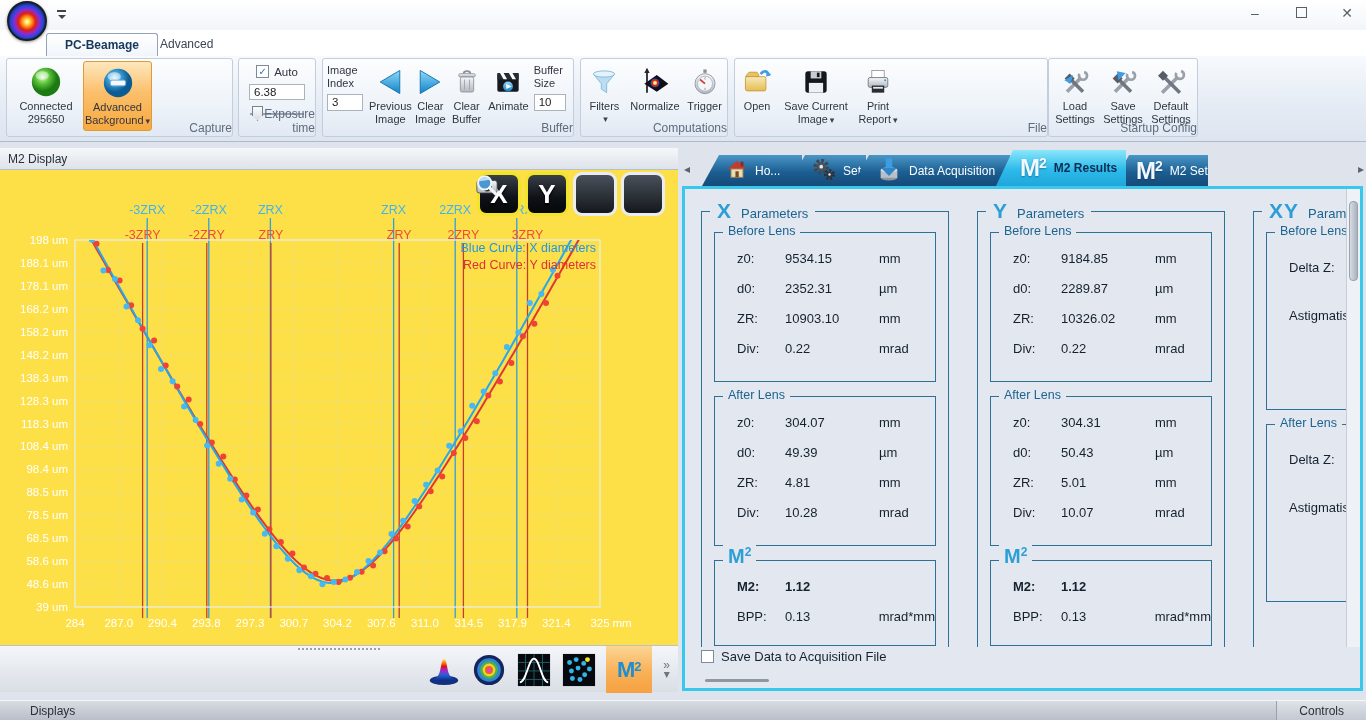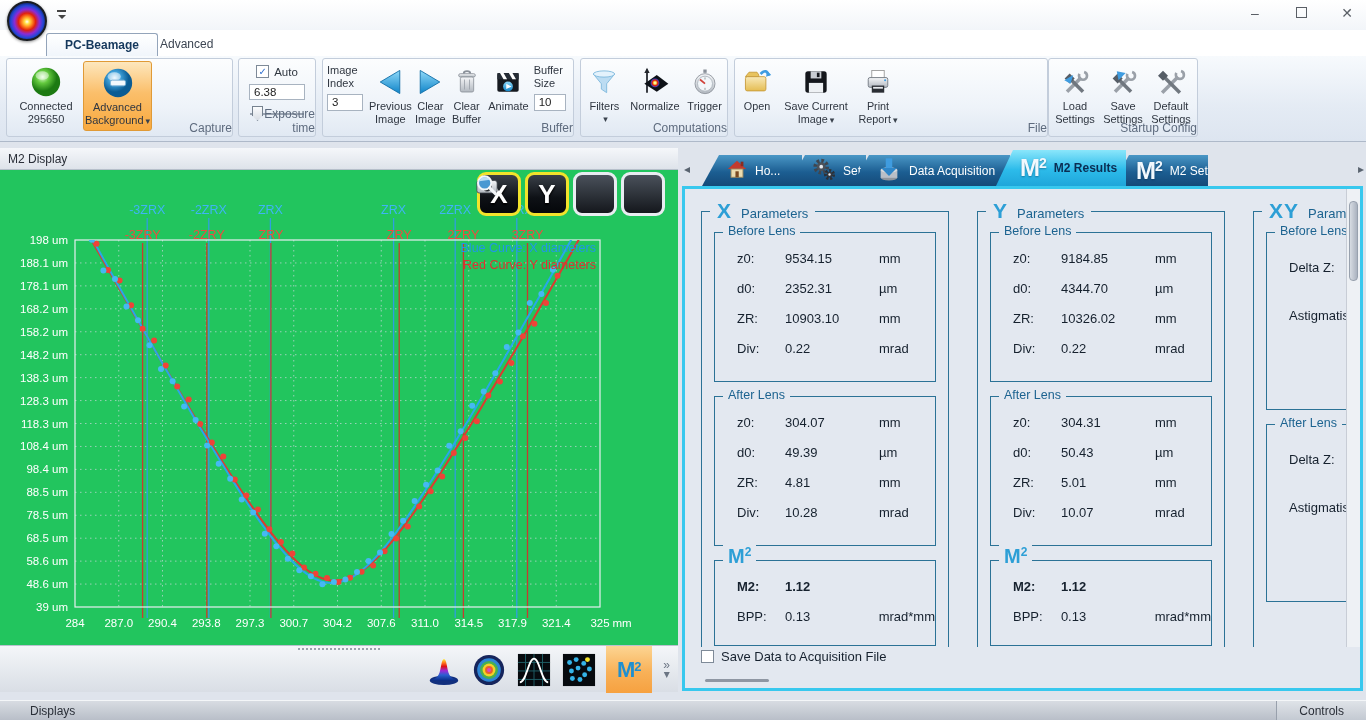--- a/index.html
+++ b/index.html
@@ -37,21 +37,21 @@
   .exp{display:flex;flex-direction:column;align-items:center;gap:6px;padding-top:6px}
   .slider{position:relative;width:54px;height:14px}
   .sl-track{position:absolute;left:0;right:0;top:7px;height:2px;background:#9aa4b1}
   .sl-tick{position:absolute;left:26px;top:4px;width:1px;height:8px;background:#9aa4b1}
   .sl-thumb{position:absolute;left:2px;top:0;width:9px;height:13px;background:linear-gradient(#fbfcfd,#d8dde4);border:1px solid #76828f;clip-path:polygon(0 0,100% 0,100% 62%,50% 100%,0 62%)}
   .fgrp .rbtn{font-size:10.8px}
   .disabled{color:#9aa4b0}
   .disabled svg{filter:grayscale(1) opacity(.5)}
   
   .panel-hdr{position:absolute;top:148px;left:0;width:678px;height:22px;background:linear-gradient(#f5f7fa,#dee3ea);border-bottom:1px solid #b6bfca;font-size:12px;color:#2a2f38;line-height:22px;padding-left:8px;box-sizing:border-box}
-  .chart-area{position:absolute;top:170px;left:0;width:678px;height:475px;background:#22c55e}
+  .chart-area{position:absolute;top:170px;left:0;width:678px;height:475px;background:#fde047}
   .chart-area svg{position:absolute;left:0;top:0}
   .overlay-btns{position:absolute;top:2px;left:473px;display:flex;z-index:3}
   .obtn{width:44px;height:44px;border-radius:9px;display:flex;align-items:center;justify-content:center;margin-left:4px;box-sizing:border-box;cursor:pointer}
   .obtn.xy{background:linear-gradient(#3a4048,#0e1116 60%,#05070a);border:3px solid #f2e32b;color:#fff;font-size:26px;font-weight:bold;text-shadow:0 2px 2px #000}
   .obtn.tool{background:linear-gradient(#4a515b,#14171c);border:3px solid #e9ecf1}
   .disp-toolbar{position:absolute;top:645px;left:0;width:678px;height:47px;background:linear-gradient(#f4f6f9,#d9dee5);border-top:1px solid #b9c2cf;box-sizing:border-box}
   .grip{position:absolute;left:298px;top:2px;width:82px;border-top:2px dotted #9aa2ae}
   .dicons{position:absolute;right:8px;top:0;height:47px;display:flex;align-items:center;gap:9px}
   .dico{width:36px;height:36px;display:flex;align-items:center;justify-content:center;cursor:pointer}
   .m2tile{width:46px;height:47px;background:linear-gradient(#fcd593,#f8b158 55%,#f6a140);display:flex;align-items:center;justify-content:center;cursor:pointer}
@@ -802,21 +802,21 @@
             <div class="psec first" style="height:150px">
               <div class="pseclegend">Before Lens</div>
               <div class="pad"></div>
               <div class="prow">
                 <span class="pl">z0:</span>
                 <span class="pv">9184.85</span>
                 <span class="pu">mm</span>
               </div>
               <div class="prow">
                 <span class="pl">d0:</span>
-                <span class="pv">4344.70</span>
+                <span class="pv">2289.87</span>
                 <span class="pu">µm</span>
               </div>
               <div class="prow">
                 <span class="pl">ZR:</span>
                 <span class="pv">10326.02</span>
                 <span class="pu">mm</span>
               </div>
               <div class="prow">
                 <span class="pl">Div:</span>
                 <span class="pv">0.22</span>

